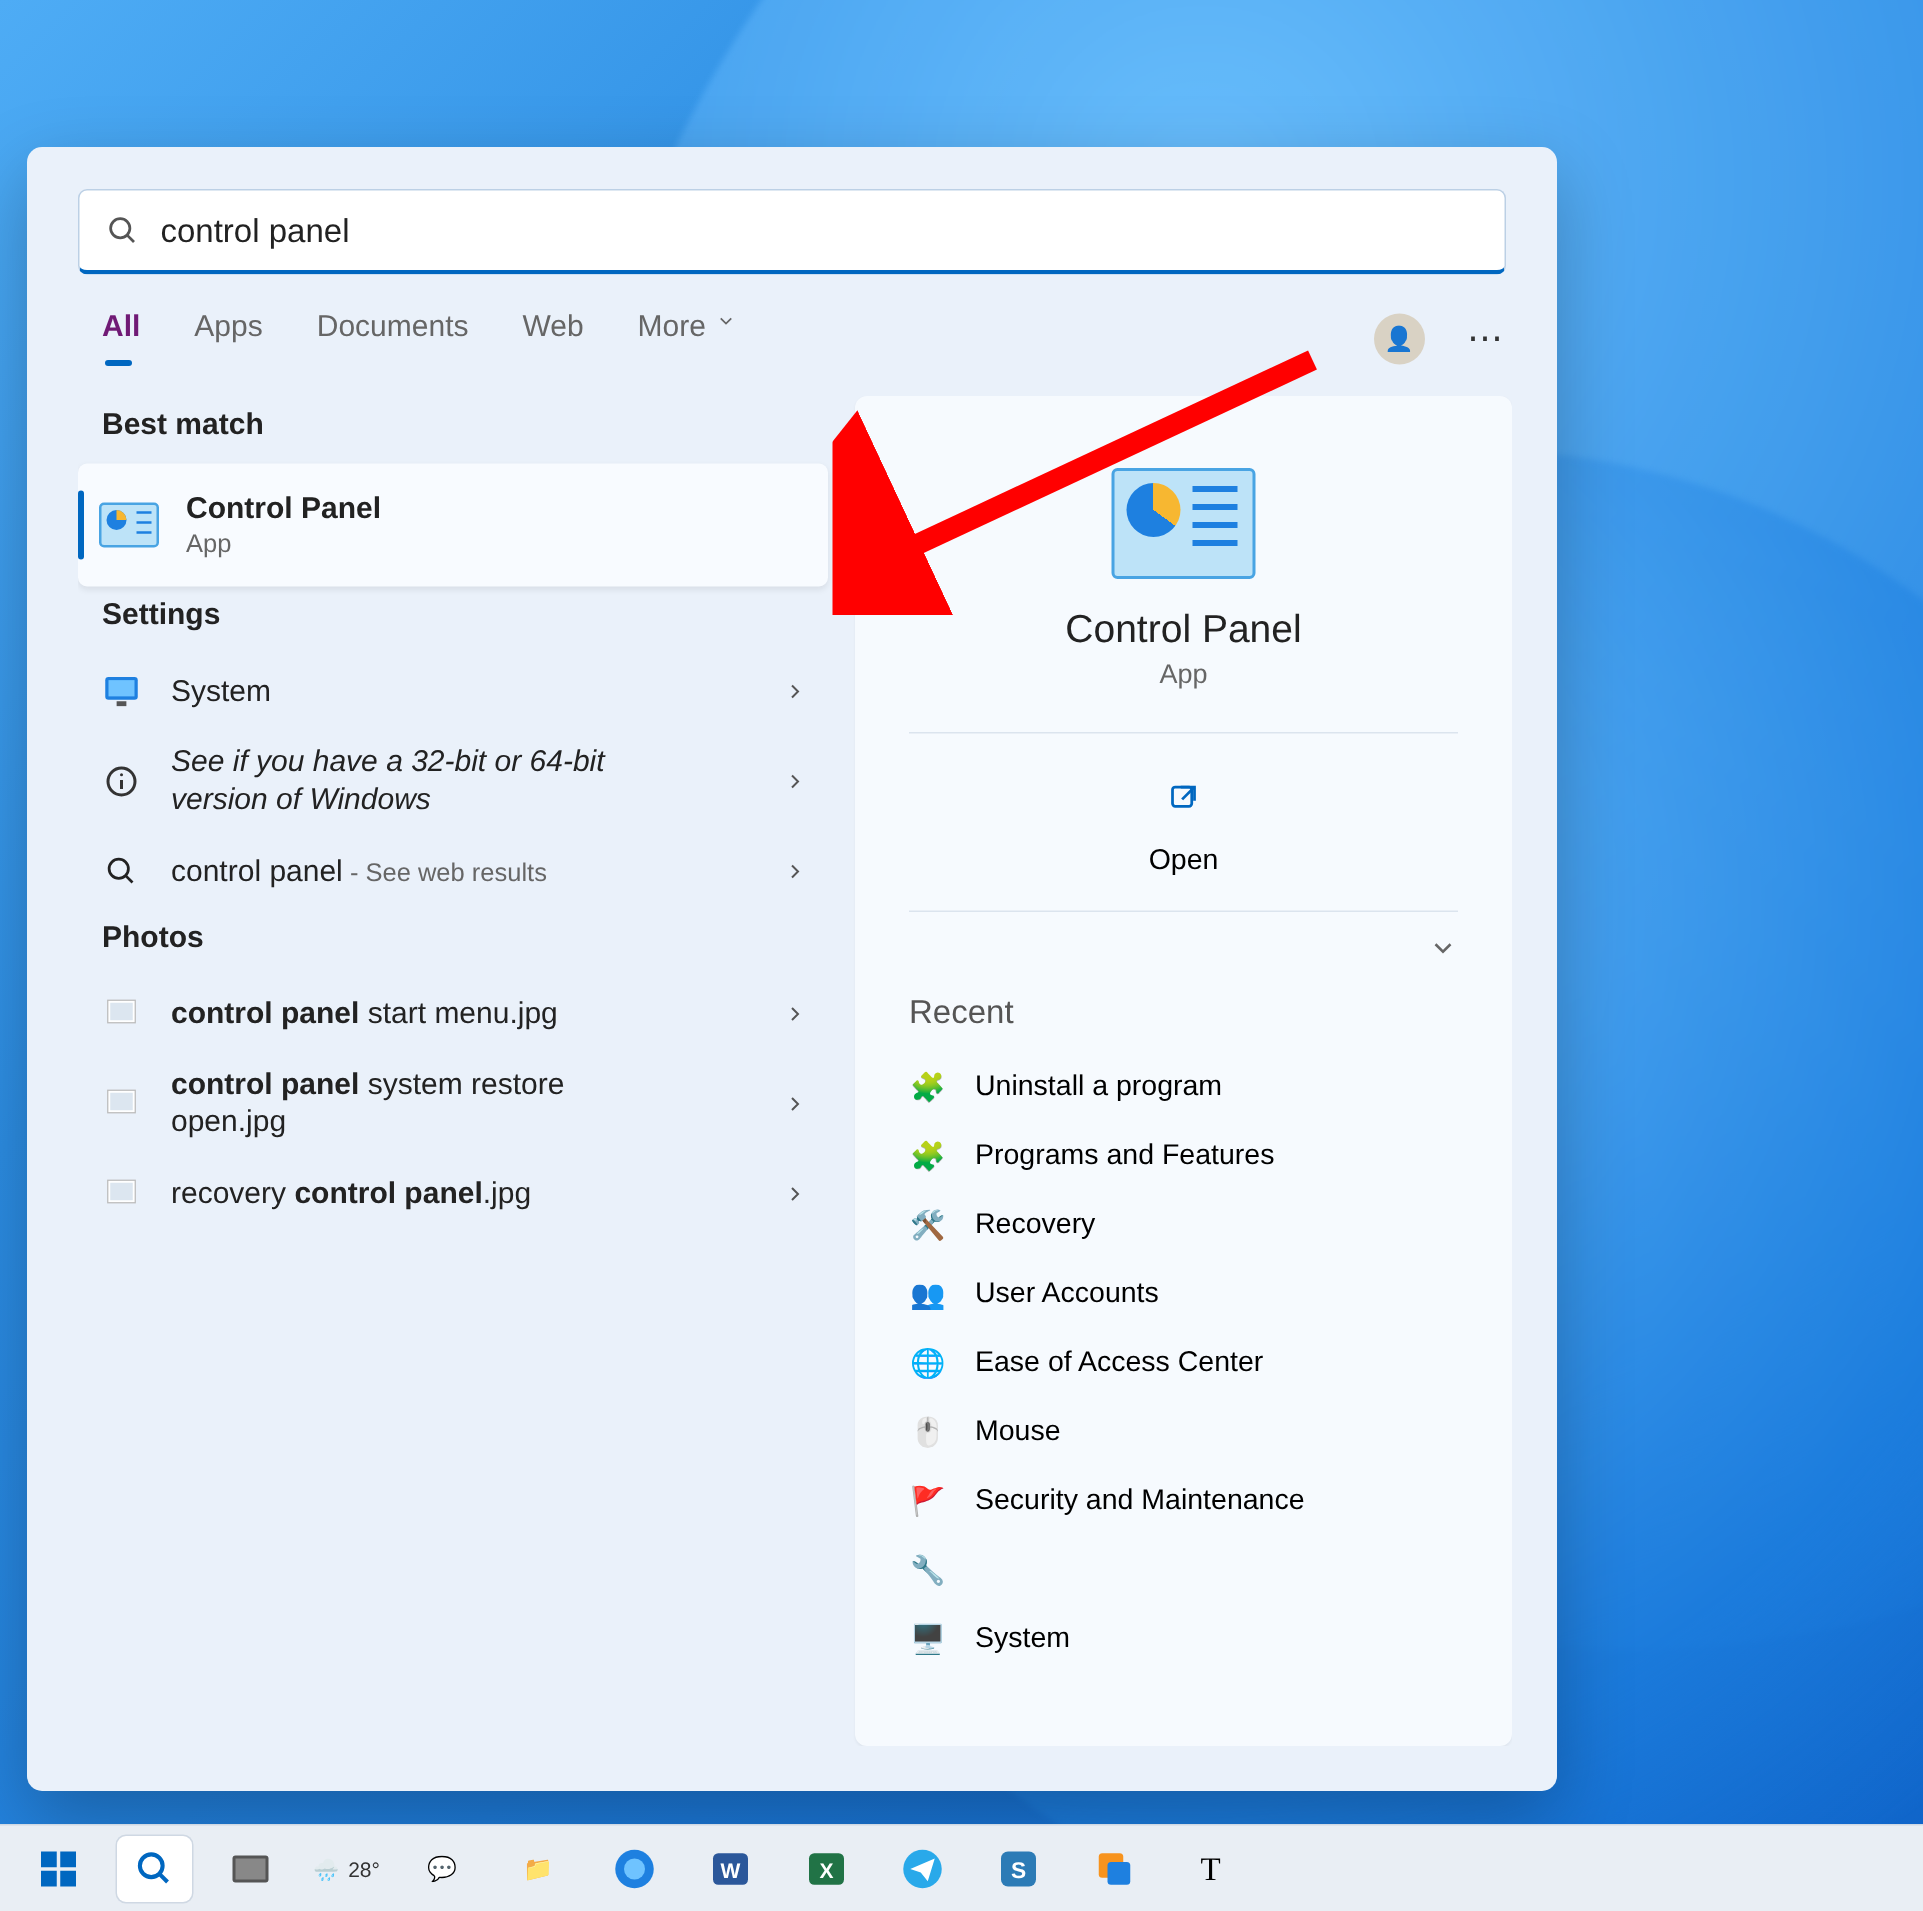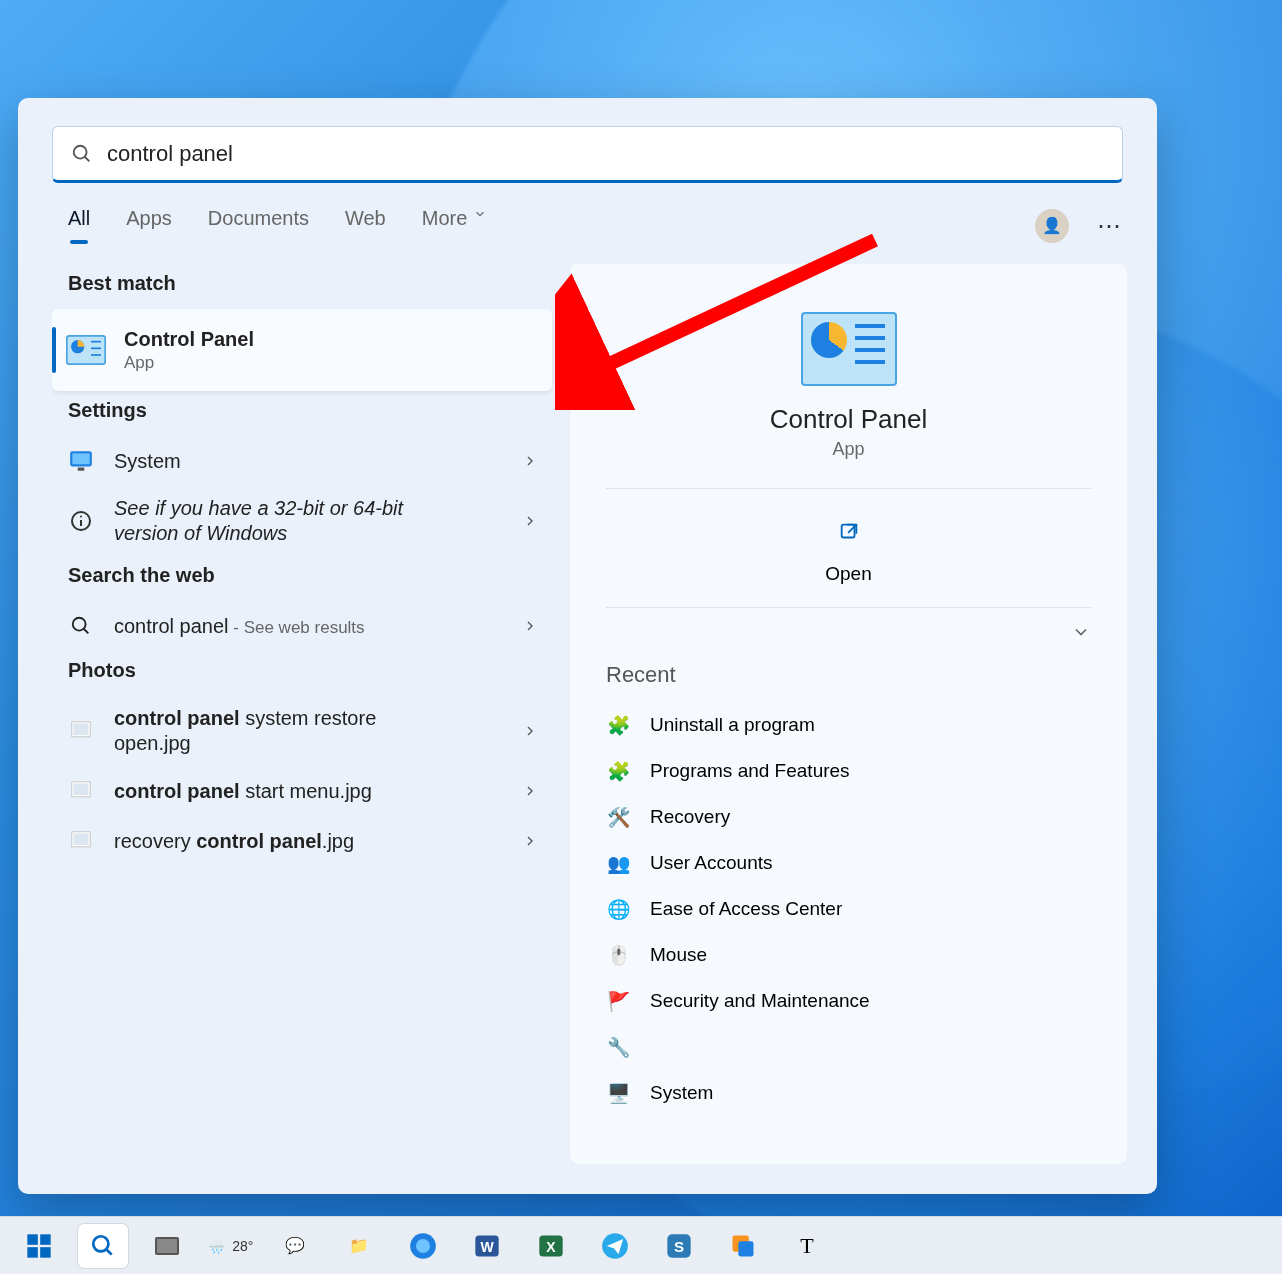--- a/index.html
+++ b/index.html
@@ -15,21 +15,21 @@
     content: ""; position: absolute; border-radius: 50%;
     background: radial-gradient(circle at 30% 30%, #6fc3ff 0%, #1e80e0 60%, transparent 80%);
     width: 1400px; height: 1400px; right: -500px; top: -300px; opacity: .9;
     filter: blur(2px);
   }
   .bg-swirl::after { width: 1000px; height: 1000px; right: -200px; top: 300px; opacity: .7; }
 
   
   .panel {
     position: absolute; left: 18px; top: 98px;
-    width: 1139px; height: 1096px;
+    width: 1020px; height: 1096px;
     background: #eaf1fa;
     border-radius: 10px;
     box-shadow: 0 18px 50px rgba(0,0,0,.25);
     display: flex; flex-direction: column;
     overflow: hidden;
     z-index: 5;
   }
   .search-bar {
     margin: 28px 34px 0 34px;
     height: 57px;
@@ -48,21 +48,21 @@
     font-family: inherit;
   }
   .tabs-row {
     display: flex; align-items: center;
     margin: 24px 34px 0 50px;
     gap: 36px;
     font-size: 20px;
     color: #666;
   }
   .tab { padding-bottom: 14px; cursor: pointer; position: relative; }
-  .tab.active { color: #0f172a; }
+  .tab.active { color: #701a75; font-weight: bold; }
   .tab.active::after {
     content: ""; position: absolute; left: 2px; bottom: 0;
     width: 18px; height: 4px; background: #0067c0; border-radius: 2px;
   }
   .more-chev { display: inline-flex; align-items: flex-start; gap: 6px; }
   .more-chev svg { width: 14px; height: 14px; stroke: #666; }
   .tabs-right { margin-left: auto; display: flex; align-items: center; gap: 28px; }
   .avatar { width: 34px; height: 34px; border-radius: 50%; background: #d9d2c4; display:flex; align-items:center; justify-content:center; font-size:16px;}
   .dots { font-size: 24px; color: #333; letter-spacing: 2px; cursor: pointer; }
 
@@ -212,21 +212,20 @@
             </svg>
         </div>
         <div class="txt">
             <span style="max-width:320px;font-style:italic;">See if you have a 32-bit or 64-bit version of Windows</span>
           </div>
         <svg class="chev" viewBox="0 0 24 24" fill="none" stroke-width="2">
             <polyline points="9 6 15 12 9 18"></polyline>
           </svg>
       </div>
 
-      <div class="sect-title">Search the web</div>
       <div class="result-row">
         <div class="ic-box sm">
           <svg viewBox="0 0 24 24" width="22" height="22" fill="none" stroke="#222" stroke-width="2">
               <circle cx="10" cy="10" r="7"></circle>
               <line x1="20" y1="20" x2="15" y2="15"></line>
             </svg>
         </div>
         <div class="txt">
             <span><span>control panel</span><span class="sub"> - See web results</span></span>
           </div>
@@ -237,35 +236,35 @@
 
       <div class="sect-title">Photos</div>
       <div class="result-row">
         <div class="ic-box sm">
             <svg viewBox="0 0 24 24" width="26" height="20">
               <rect x="1" y="1" width="22" height="18" fill="#fff" stroke="#bbb"></rect>
               <rect x="3" y="3" width="18" height="14" fill="#dce6f0"></rect>
             </svg>
           </div>
         <div class="txt">
-            <span style="max-width:320px; display:inline-block;"><span class="bold">control panel</span><span> system restore open.jpg</span></span>
+            <span><span class="bold">control panel</span><span> start menu.jpg</span></span>
           </div>
         <svg class="chev" viewBox="0 0 24 24" fill="none" stroke-width="2">
             <polyline points="9 6 15 12 9 18"></polyline>
           </svg>
       </div>
       <div class="result-row">
         <div class="ic-box sm">
             <svg viewBox="0 0 24 24" width="26" height="20">
               <rect x="1" y="1" width="22" height="18" fill="#fff" stroke="#bbb"></rect>
               <rect x="3" y="3" width="18" height="14" fill="#dce6f0"></rect>
             </svg>
           </div>
         <div class="txt">
-            <span><span class="bold">control panel</span><span> start menu.jpg</span></span>
+            <span style="max-width:320px; display:inline-block;"><span class="bold">control panel</span><span> system restore open.jpg</span></span>
           </div>
         <svg class="chev" viewBox="0 0 24 24" fill="none" stroke-width="2">
             <polyline points="9 6 15 12 9 18"></polyline>
           </svg>
       </div>
       <div class="result-row">
         <div class="ic-box sm">
             <svg viewBox="0 0 24 24" width="26" height="20">
               <rect x="1" y="1" width="22" height="18" fill="#fff" stroke="#bbb"></rect>
               <rect x="3" y="3" width="18" height="14" fill="#dce6f0"></rect>

